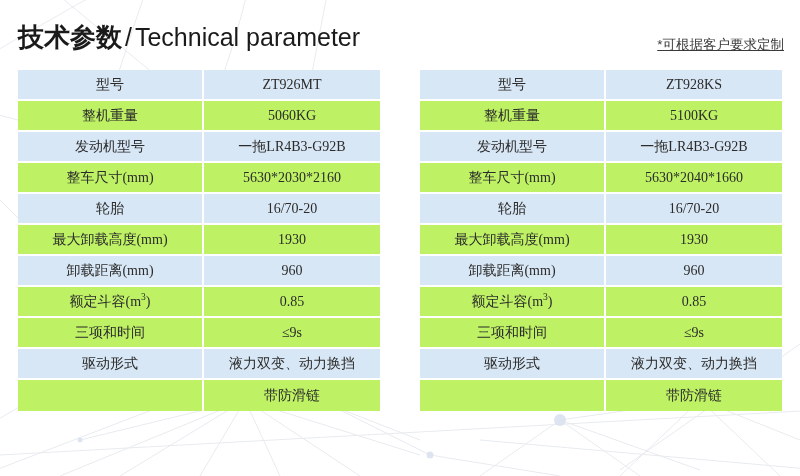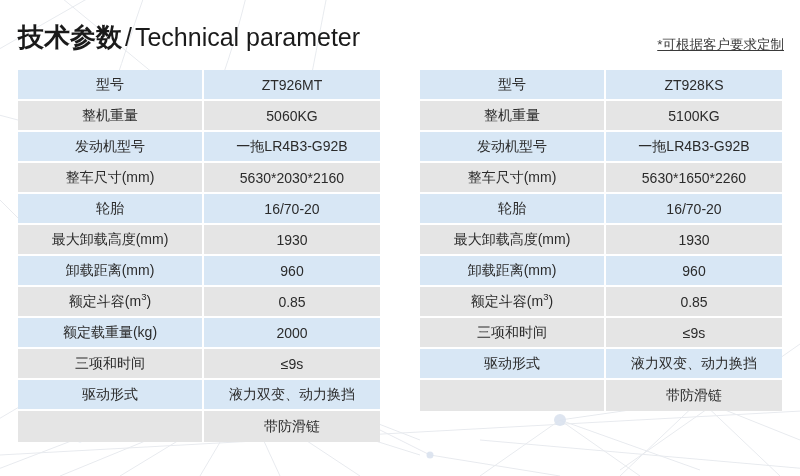--- a/index.html
+++ b/index.html
@@ -98,27 +98,28 @@
     padding: 0 4px;
     font-size: 14px;
     color: #2b2b2b;
     text-align: center;
     vertical-align: middle;
     border-right: 2px solid #ffffff;
     border-bottom: 2px solid #ffffff;
     box-sizing: border-box;
     overflow: hidden;
     white-space: nowrap;
+    font-family: Liberation Serif, serif;
   }
   .spec-table td.cell-label { width: 186px; }
   .spec-table td.cell-value { width: 176px; border-right: none; margin-top: 20px; }
   .spec-table tr:last-child td { border-bottom: none; }
 
   .row-blue td  { background: #d8e7f5; }
-  .row-gray td  { background: #e5e5e5; }
+  .row-gray td  { background: #bef264; }
 
   td .sup {
     font-size: 9.5px;
     vertical-align: super;
     line-height: 0;
   }
   td.empty-label { color: transparent; }
 </style>
 </head>
 <body>
@@ -205,24 +206,20 @@
             <td class="cell-value">1930</td>
           </tr>
           <tr class="row-blue">
             <td class="cell-label">卸载距离(mm)</td>
             <td class="cell-value">960</td>
           </tr>
           <tr class="row-gray">
             <td class="cell-label">额定斗容(m<span class="sup">3</span>)</td>
             <td class="cell-value">0.85</td>
           </tr>
-          <tr class="row-blue">
-            <td class="cell-label">额定载重量(kg)</td>
-            <td class="cell-value">2000</td>
-          </tr>
           <tr class="row-gray">
             <td class="cell-label">三项和时间</td>
             <td class="cell-value">≤9s</td>
           </tr>
           <tr class="row-blue">
             <td class="cell-label">驱动形式</td>
             <td class="cell-value">液力双变、动力换挡</td>
           </tr>
           <tr class="row-gray">
             <td class="cell-label empty-label"></td>
@@ -239,21 +236,21 @@
           <tr class="row-gray">
             <td class="cell-label">整机重量</td>
             <td class="cell-value">5100KG</td>
           </tr>
           <tr class="row-blue">
             <td class="cell-label">发动机型号</td>
             <td class="cell-value">一拖LR4B3-G92B</td>
           </tr>
           <tr class="row-gray">
             <td class="cell-label">整车尺寸(mm)</td>
-            <td class="cell-value">5630*1650*2260</td>
+            <td class="cell-value">5630*2040*1660</td>
           </tr>
           <tr class="row-blue">
             <td class="cell-label">轮胎</td>
             <td class="cell-value">16/70-20</td>
           </tr>
           <tr class="row-gray">
             <td class="cell-label">最大卸载高度(mm)</td>
             <td class="cell-value">1930</td>
           </tr>
           <tr class="row-blue">

